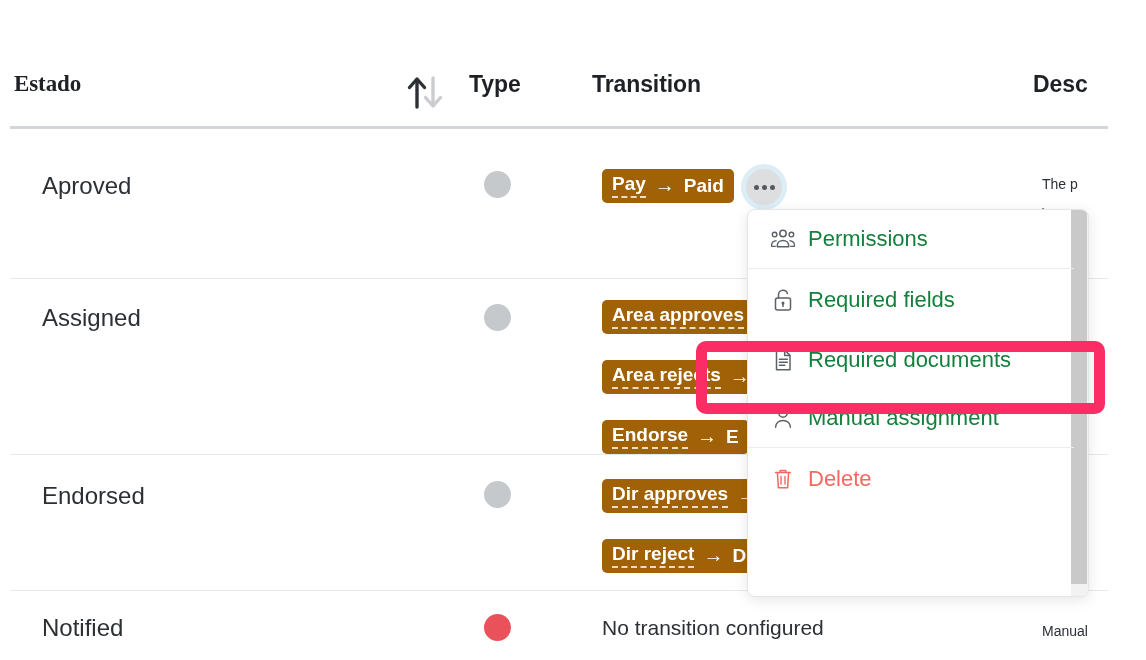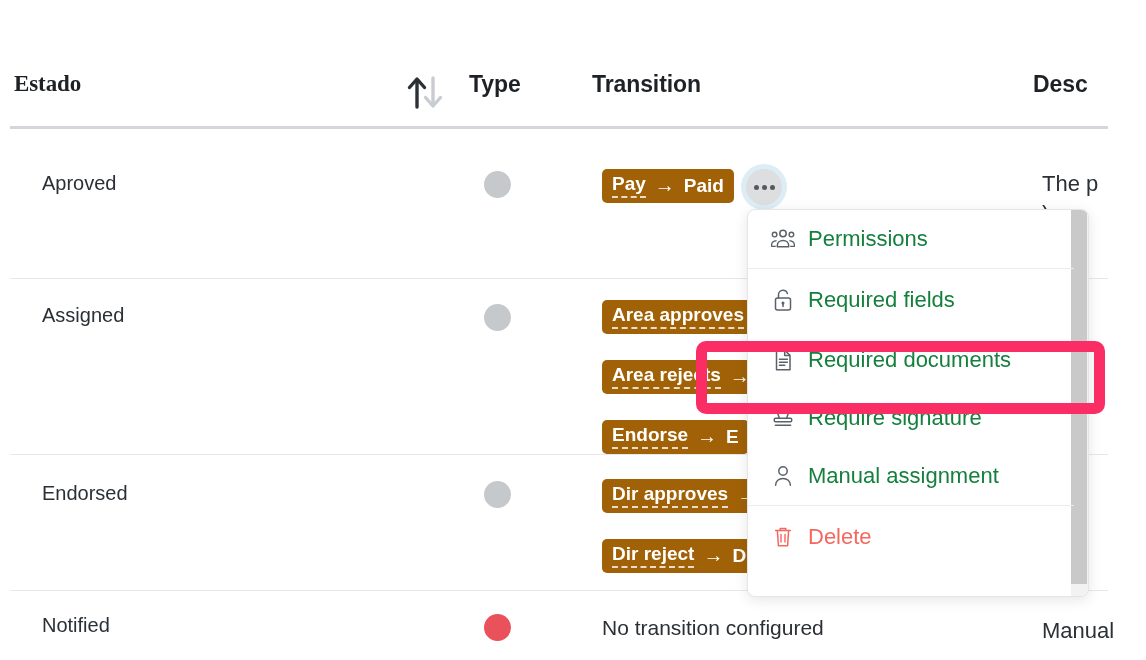--- a/index.html
+++ b/index.html
@@ -67,21 +67,21 @@
     position: absolute;
     left: 10px;
     width: 1098px;
     height: 1px;
     background: #e6e8ea;
   }
 
   .cell-estado {
     position: absolute;
     left: 32px;
-    font-size: 20px;
+    font-size: 24px;
     color: #2b3035;
     white-space: nowrap;
   }
   .cell-type {
     position: absolute;
     left: 474px;
   }
   .dot {
     width: 27px;
     height: 27px;
@@ -91,21 +91,21 @@
   .dot-grey { background: #c6c9cc; }
   .dot-red  { background: #e9525a; }
 
   .cell-trans {
     position: absolute;
     left: 592px;
   }
   .cell-desc {
     position: absolute;
     left: 1032px;
-    font-size: 22px;
+    font-size: 14px;
     color: #2b3035;
     white-space: nowrap;
     line-height: 30px;
   }
 
   
   .chip {
     display: inline-flex;
     align-items: center;
     background: #a16207;
@@ -391,30 +391,20 @@
         <span class="mi-icon">
           <svg width="24" height="26" viewBox="0 0 24 26" fill="none" xmlns="http://www.w3.org/2000/svg">
             <path d="M5.5 3.2h8.2l5.3 5.2v14.4H5.5V3.2z" stroke="#5b6168" stroke-width="1.5" stroke-linejoin="round"></path>
             <path d="M13.7 3.2v5.2H19" stroke="#5b6168" stroke-width="1.5" stroke-linejoin="round"></path>
             <path d="M8.4 12.3h8M8.4 15.3h8M8.4 18.3h5.4" stroke="#5b6168" stroke-width="1.4" stroke-linecap="round"></path>
           </svg>
         </span>
         <span>Required documents</span>
       </div>
 
-      <div class="menu-item" style="height:58px;">
-        <span class="mi-icon">
-          <svg width="26" height="26" viewBox="0 0 26 26" fill="none" xmlns="http://www.w3.org/2000/svg">
-            <path d="M9.3 13.2c-.5-2.2-1.6-3.6-1.6-5.6a5.3 5.3 0 0 1 10.6 0c0 2-1.1 3.4-1.6 5.6" stroke="#5b6168" stroke-width="1.5" stroke-linejoin="round" fill="none"></path>
-            <rect x="4.3" y="13.2" width="17.4" height="3.6" rx="1.3" stroke="#5b6168" stroke-width="1.5"></rect>
-            <path d="M5.4 20.3h15.2" stroke="#5b6168" stroke-width="1.6" stroke-linecap="round"></path>
-          </svg>
-        </span>
-        <span>Require signature</span>
-      </div>
 
       <div class="menu-item" style="height:58px;">
         <span class="mi-icon">
           <svg width="24" height="26" viewBox="0 0 24 26" fill="none" xmlns="http://www.w3.org/2000/svg">
             <circle cx="12" cy="8" r="4.2" stroke="#5b6168" stroke-width="1.5"></circle>
             <path d="M4.6 22.2c0-4.1 3.3-6.8 7.4-6.8s7.4 2.7 7.4 6.8" stroke="#5b6168" stroke-width="1.5" stroke-linecap="round" fill="none"></path>
           </svg>
         </span>
         <span>Manual assignment</span>
       </div>

